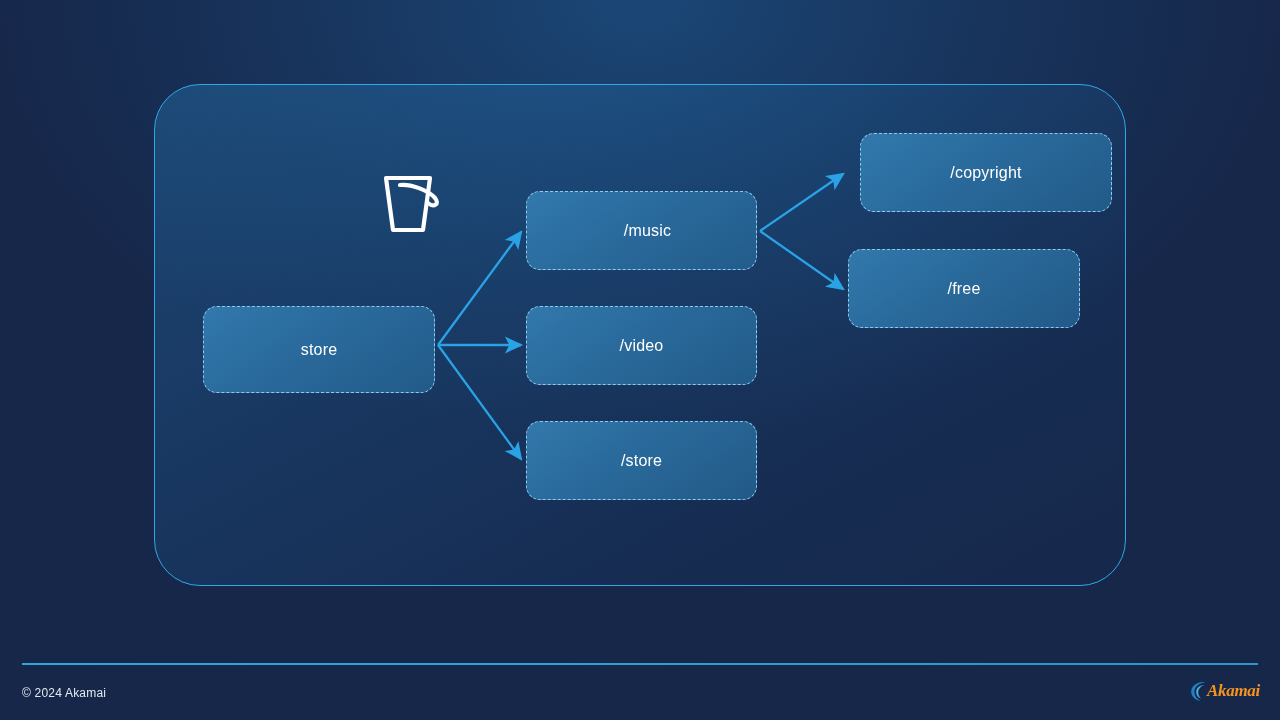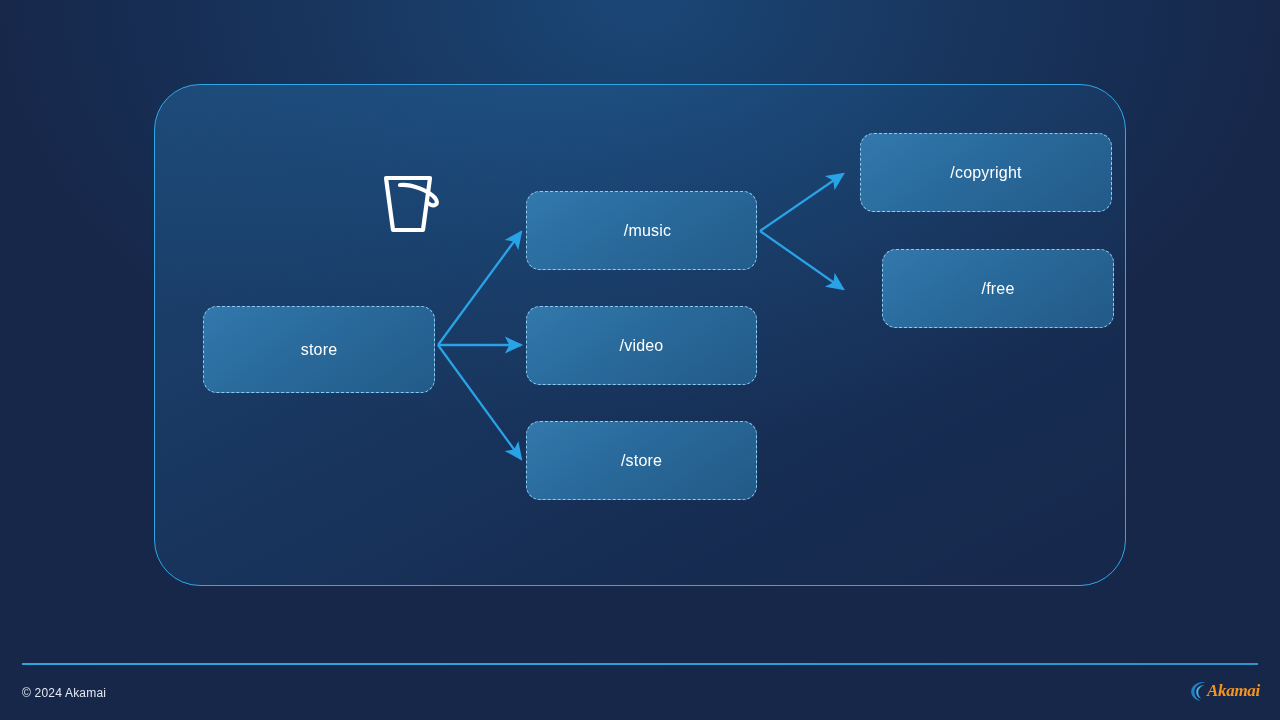--- a/index.html
+++ b/index.html
@@ -91,21 +91,21 @@
     justify-content: center;
     color: #ffffff;
     font-size: 16px;
     letter-spacing: 0.2px;
   }
   #node-store     { left: 203px; top: 306px; width: 232px; height: 87px; }
   #node-music     { left: 526px; top: 191px; width: 231px; height: 79px; padding-left: 12px; }
   #node-video     { left: 526px; top: 306px; width: 231px; height: 79px; }
   #node-images    { left: 526px; top: 421px; width: 231px; height: 79px; }
   #node-copyright { left: 848px; top: 133px; width: 252px; height: 79px; margin-left: 12px; }
-  #node-free      { left: 882px; top: 249px; width: 232px; height: 79px; }
+  #node-free      { left: 848px; top: 249px; width: 232px; height: 79px; }
 
   
   #arrow-layer {
     position: absolute;
     inset: 0;
     pointer-events: none;
   }
 
   
   #footer-divider {

